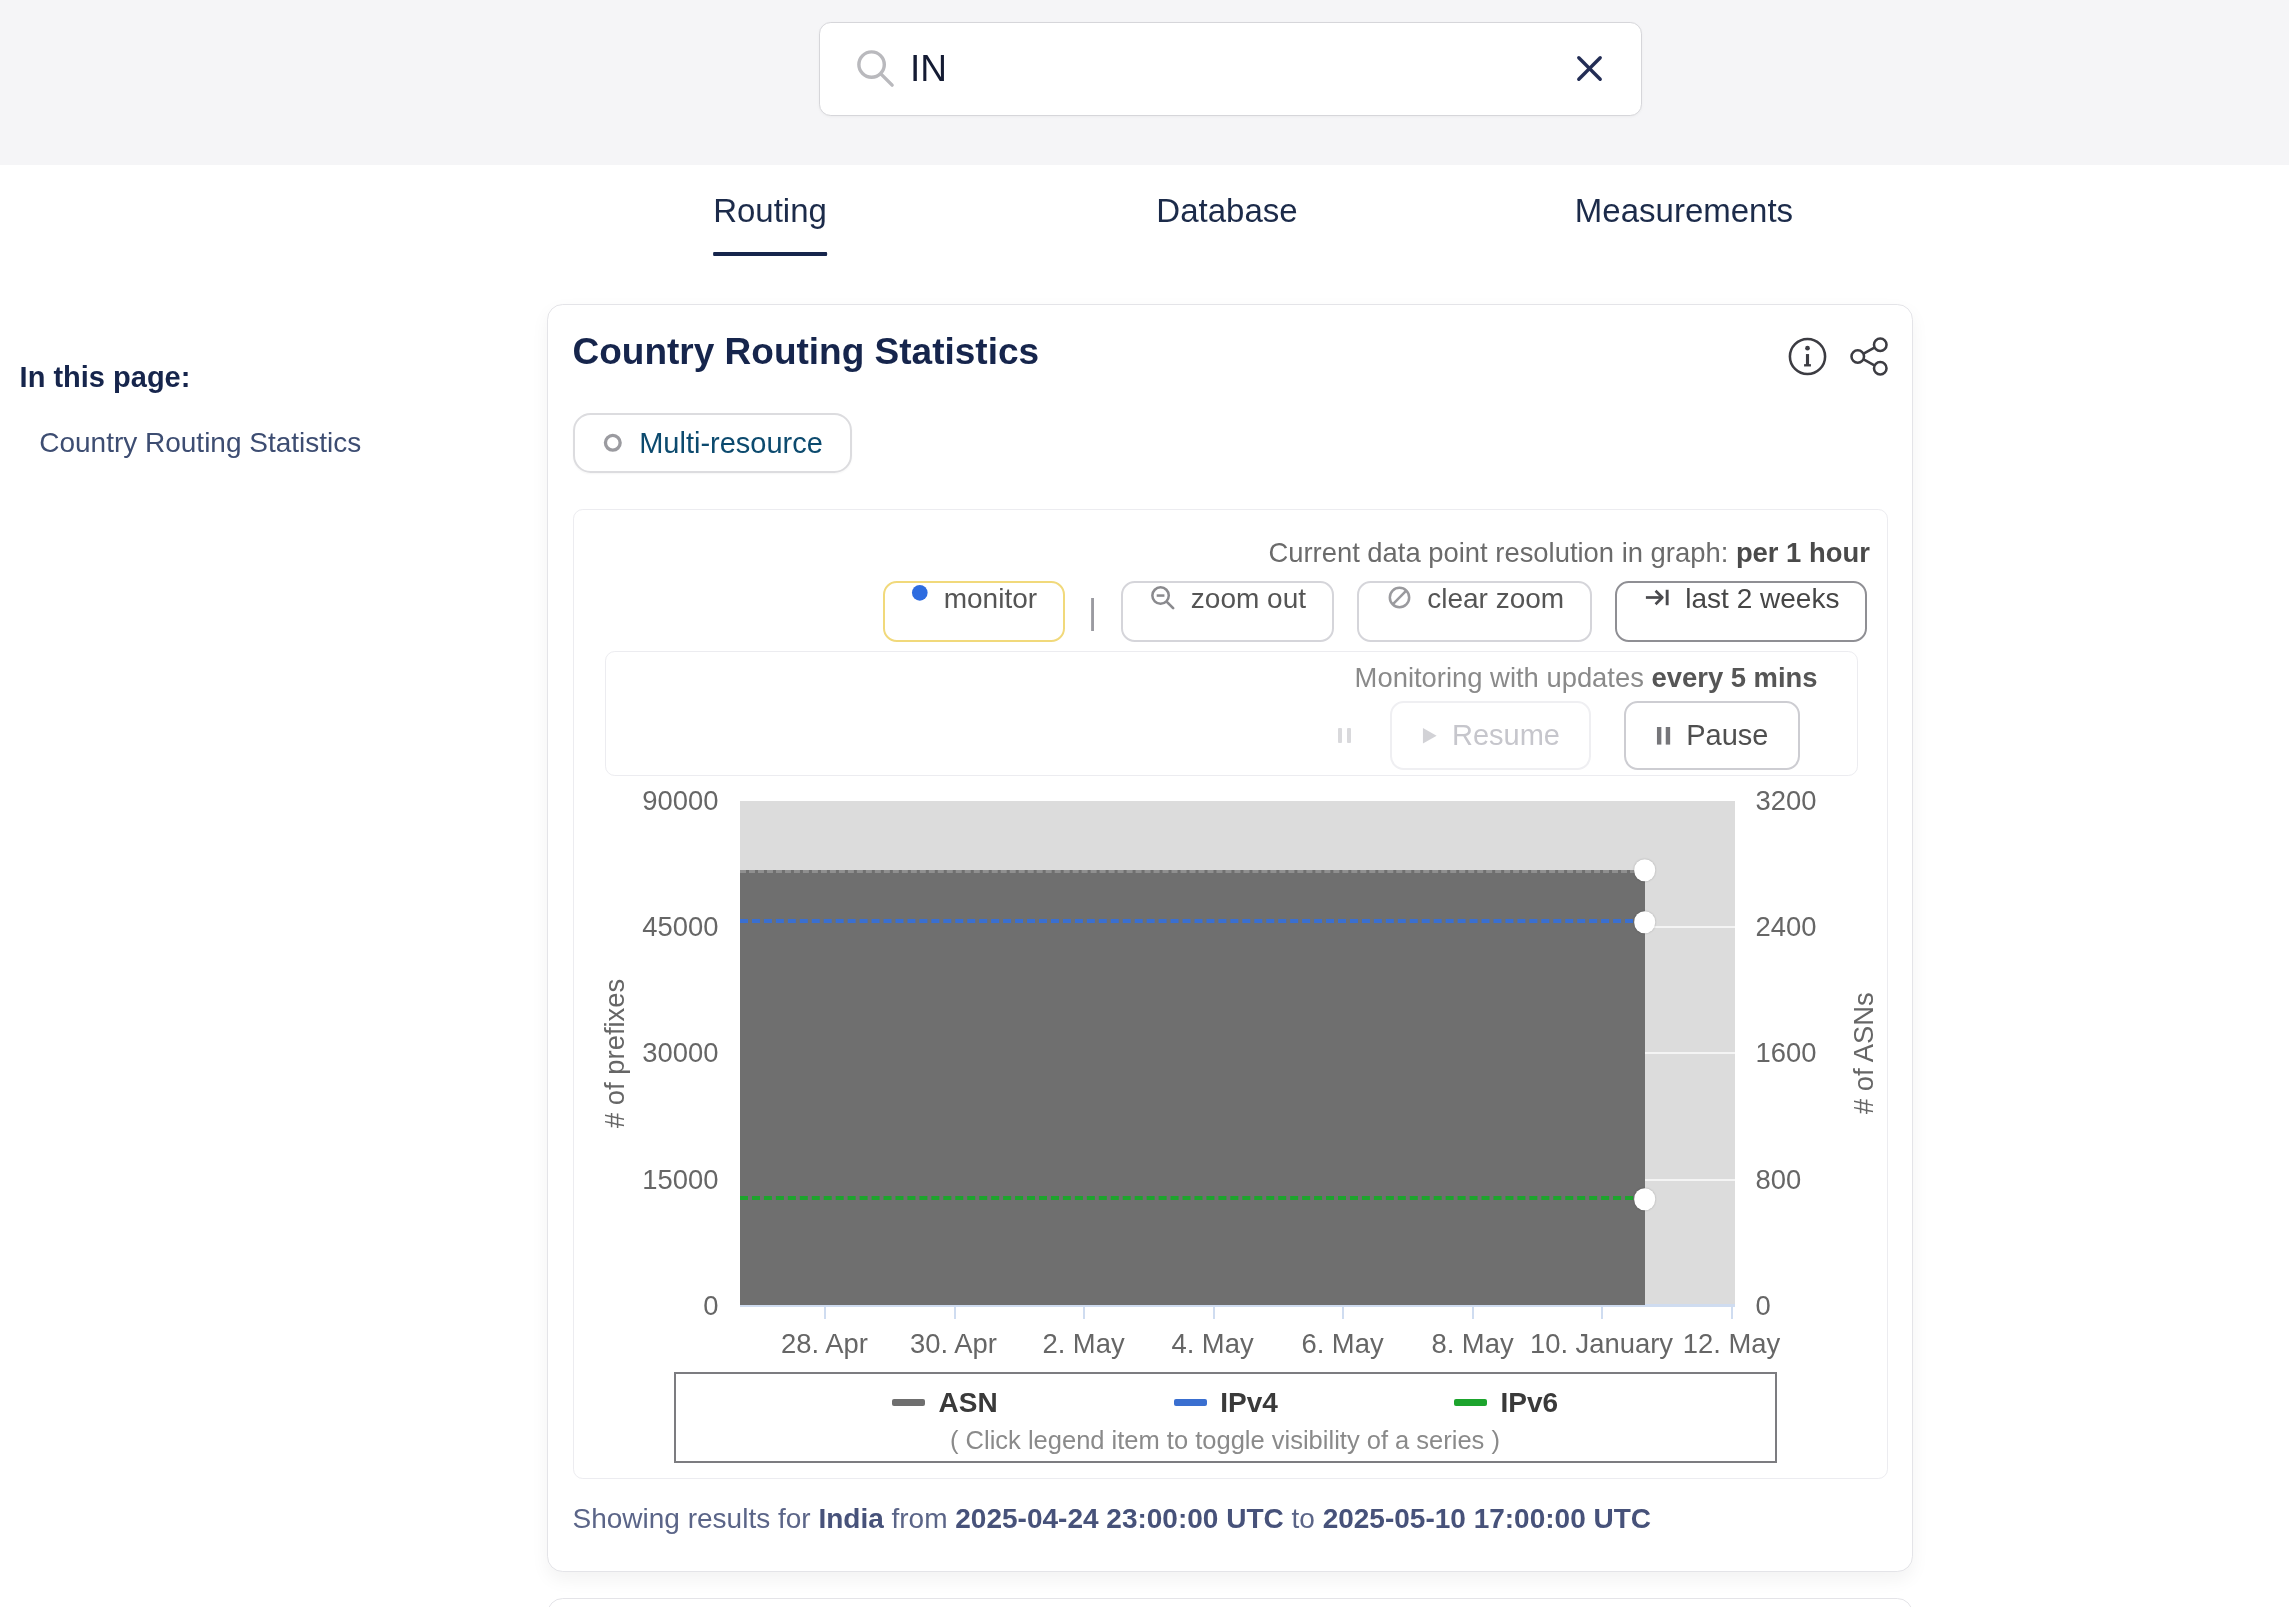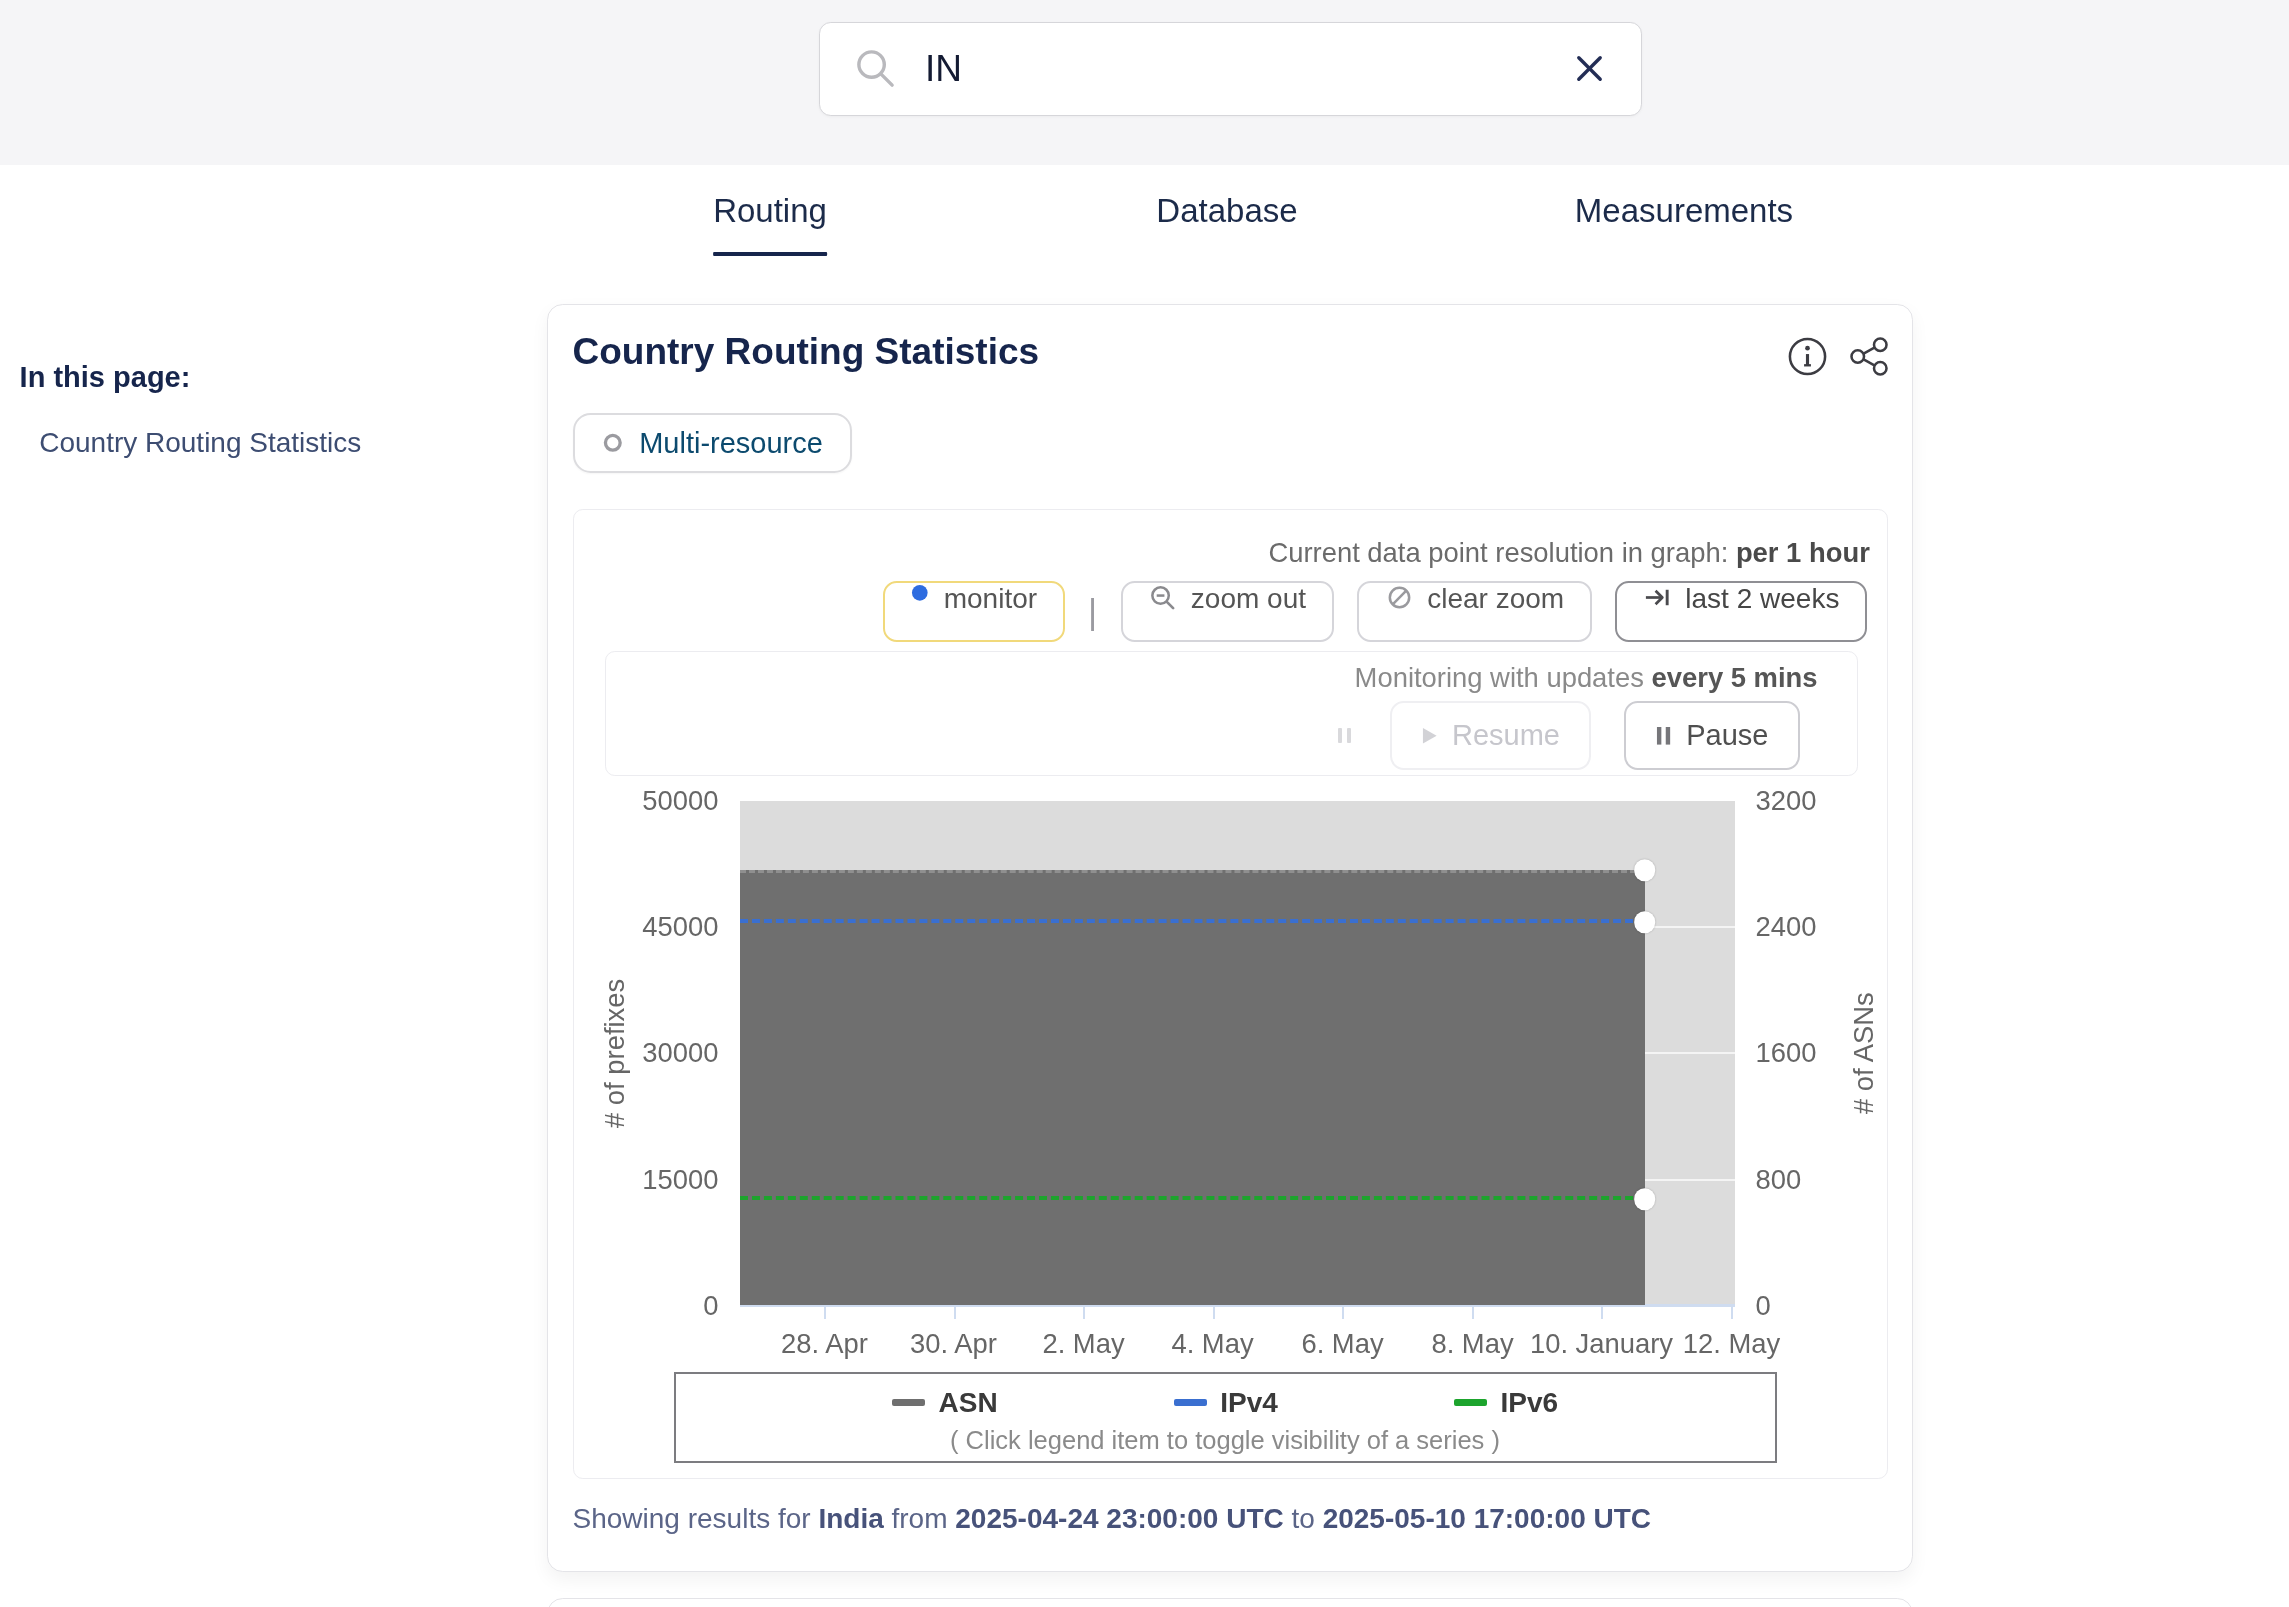--- a/index.html
+++ b/index.html
@@ -5,21 +5,21 @@
   html,body{margin:0;padding:0;background:#ffffff;}
   .stage{position:relative;width:2290px;height:1607px;overflow:hidden;
          font-family:"Liberation Sans",sans-serif;color:#16254c;background:#ffffff;}
 
   
   .topbar{position:absolute;left:0;top:0;width:2290px;height:165px;background:#f5f5f7;}
   .searchbox{position:absolute;left:819px;top:21.6px;width:821px;height:92px;background:#ffffff;
              border:1px solid #d6d6da;border-radius:11.8px;display:flex;align-items:center;
              box-shadow:0 1px 2.9px rgba(0,0,0,0.04);}
   .searchbox .sicon{margin-left:33px;flex:0 0 auto;}
-  .search-value{margin-left:27px;font-size:37px;color:#141b33;flex:1 1 auto;}
+  .search-value{margin-left:12px;font-size:37px;color:#141b33;flex:1 1 auto;}
   .searchbox .xicon{margin-right:33px;flex:0 0 auto;cursor:pointer;}
 
   
   .tabs{position:absolute;left:0;top:192px;width:2290px;height:78px;}
   .tab{position:absolute;top:0;transform:translateX(-50%);font-size:33px;font-weight:500;
        color:#1c2b4a;cursor:pointer;text-align:center;}
   .tab .underline{display:none;}
   .tab.active .underline{display:block;height:4.9px;background:#16254c;margin-top:21.6px;border-radius:1px;}
 
   
@@ -233,21 +233,21 @@
         </div>
       </div>
 
       <div class="ytitle left"># of prefixes</div>
       <div class="ytitle right"># of ASNs</div>
       <div class="yticks-left">
           <div class="ylab" style="top: 505px; right: 0px;">0</div>
           <div class="ylab" style="top: 379px; right: 0px;">15000</div>
           <div class="ylab" style="top: 252px; right: 0px;">30000</div>
           <div class="ylab" style="top: 126px; right: 0px;">45000</div>
-          <div class="ylab" style="top: 0px; right: 0px;">50000</div>
+          <div class="ylab" style="top: 0px; right: 0px;">90000</div>
         </div>
       <div class="yticks-right">
           <div class="ylab" style="top: 505px; left: 0px;">0</div>
           <div class="ylab" style="top: 379px; left: 0px;">800</div>
           <div class="ylab" style="top: 252px; left: 0px;">1600</div>
           <div class="ylab" style="top: 126px; left: 0px;">2400</div>
           <div class="ylab" style="top: 0px; left: 0px;">3200</div>
         </div>
 
       <div class="plot">

